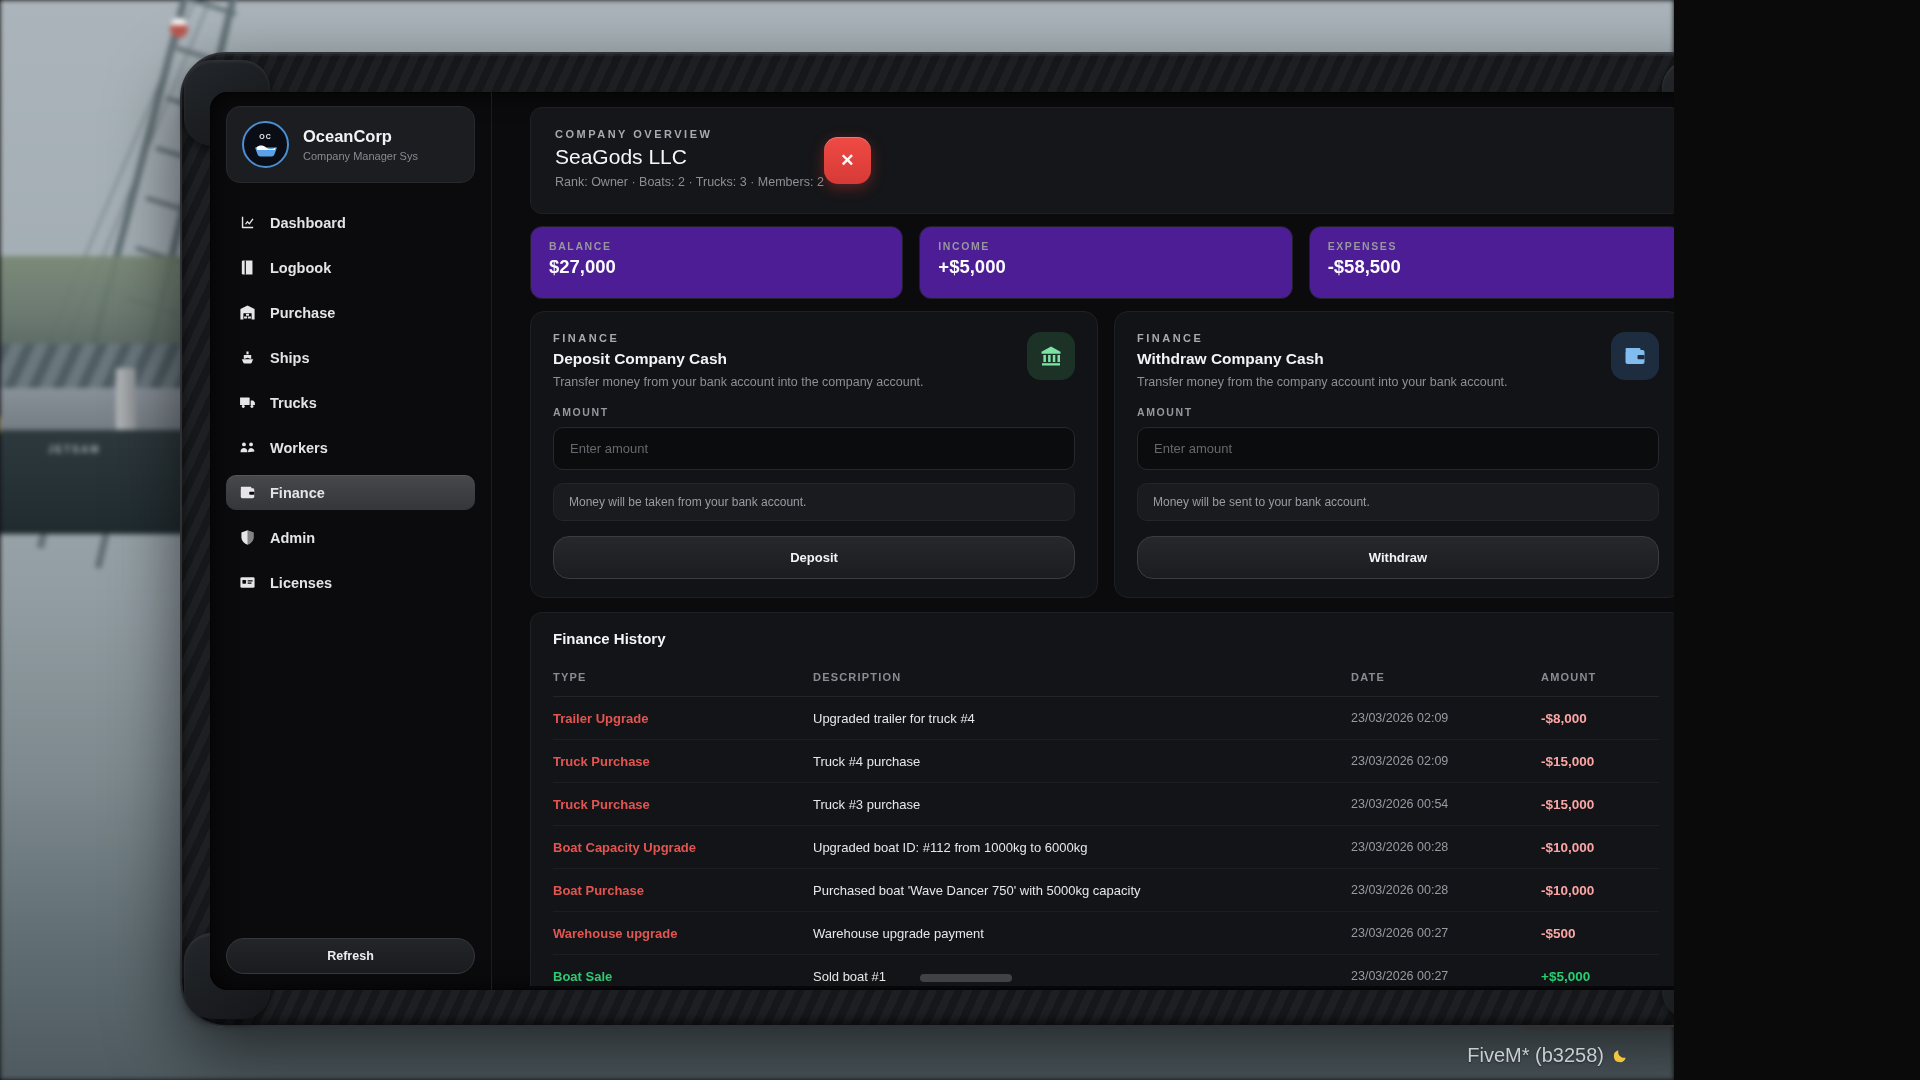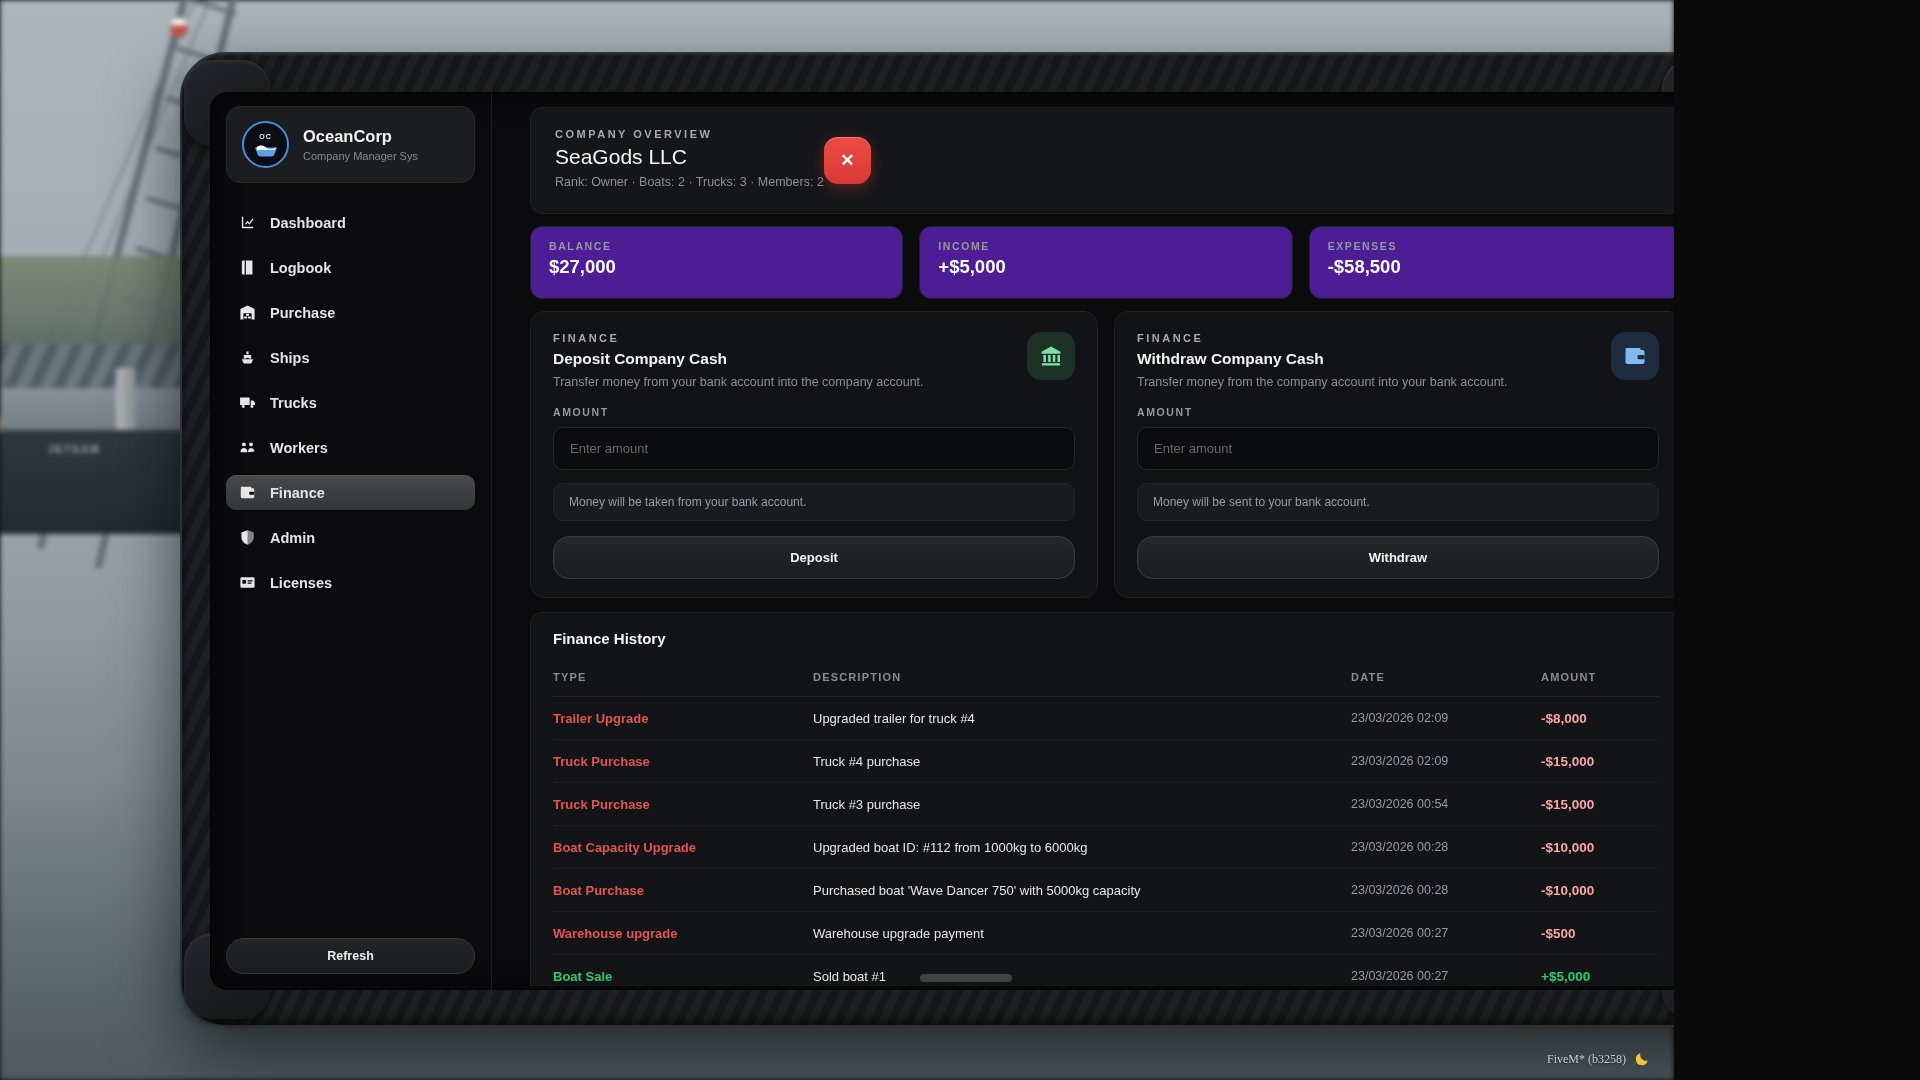--- a/index.html
+++ b/index.html
@@ -27,22 +27,22 @@
                 letter-spacing:2px; font-weight:700; opacity:.8; }
   .gantry { position:absolute; right:0; top:330px; width:160px; height:290px; }
   .rustwall { position:absolute; right:0; top:608px; width:150px; height:420px;
               background:repeating-linear-gradient(180deg,#7d5c3a 0 34px,#6b4c2e 34px 64px,#8a6a44 64px 92px); }
   .rustwall-dark { position:absolute; right:128px; top:620px; width:50px; height:400px;
                    background:linear-gradient(180deg,#3e4346,#2c3336); }
   .hook-ball { position:absolute; left:170px; top:18px; width:18px; height:20px; border-radius:50%;
                background:linear-gradient(180deg,#fff 35%,#c5544a 35%); }
 
   
-  .fivem { position:absolute; right:24px; bottom:13px; display:flex; align-items:center; gap:8px;
-           color:#c6cdd3; font-size:12px; text-shadow:0 1px 2px rgba(0,0,0,.45);font-family:Liberation Serif, serif; }
+  .fivem { position:absolute; right:46px; bottom:13px; display:flex; align-items:center; gap:8px;
+           color:#c6cdd3; font-size:20px; text-shadow:0 1px 2px rgba(0,0,0,.45); }
 
   
   .tablet { position:absolute; left:180px; top:52px; width:1572px; height:975px; border-radius:46px;
             background:repeating-linear-gradient(115deg,#1d1f22 0 8px,#16171a 8px 16px);
             border:2px solid #2e3136;
             box-shadow:0 26px 70px rgba(0,0,0,.6), inset 0 2px 2px rgba(255,255,255,.06), inset 0 -4px 10px rgba(0,0,0,.6); }
   .corner { position:absolute; width:86px; height:86px; border-radius:28px;
             background:linear-gradient(145deg,#24272b,#141619);
             box-shadow:inset 0 2px 3px rgba(255,255,255,.07), 0 4px 10px rgba(0,0,0,.45); }
   .corner .screw { position:absolute; width:9px; height:9px; border-radius:50%;

